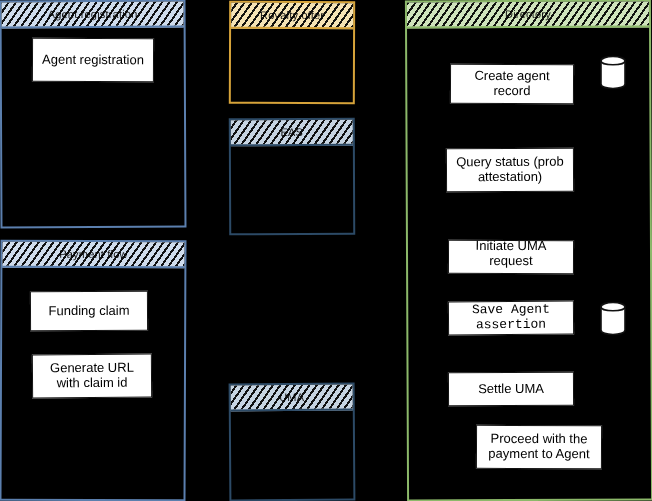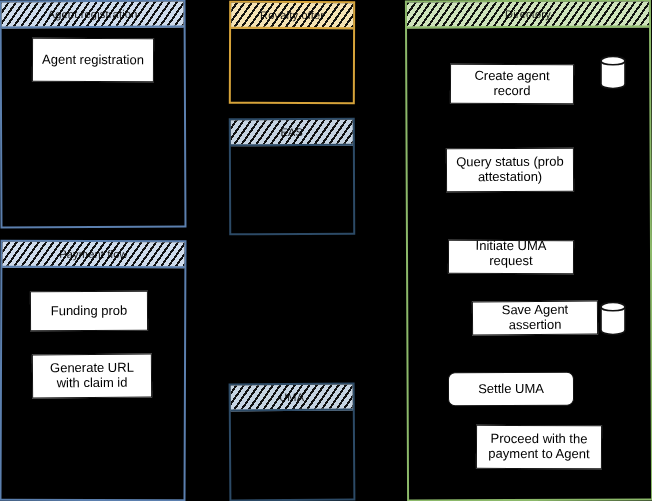--- a/index.html
+++ b/index.html
@@ -74,21 +74,21 @@
 
   <div class="lane blue sk2" style="left:0px;top:240px;width:186px;height:261px;">
     <div class="lane-head">
       <span class="lbl">Payment flow</span>
       <span class="hatch"></span>
     </div>
     <div class="lane-body"></div>
   </div>
 
   <div class="card sk1" style="left:30px;top:291px;width:118px;height:40px;">
-    <span>Funding prob</span>
+    <span>Funding claim</span>
   </div>
 
   <div class="card sk3" style="left:32px;top:354px;width:120px;height:44px;align-items:center;">
     <span>Generate URL with claim id</span>
   </div>
 
   <div class="lane gold sk2" style="left:229px;top:1px;width:126px;height:103px;">
     <div class="lane-head">
       <span class="lbl">Royalty offer</span>
       <span class="hatch"></span>
@@ -132,32 +132,32 @@
   </div>
 
   <div class="card sk1" style="left:446px;top:148px;width:128px;height:44px;">
     <span>Query status (prob attestation)</span>
   </div>
 
   <div class="card sk2" style="left:448px;top:240px;width:126px;height:34px;align-items:flex-end;">
     <span>Initiate UMA request</span>
   </div>
 
-  <div class="card sk3" style="left:472px;top:301px;width:126px;height:34px;">
+  <div class="card sk3" style="left:448px;top:301px;width:126px;height:34px;font-family:Liberation Mono, monospace;">
     <span>Save Agent assertion</span>
   </div>
 
   <div class="db" style="left:596px;top:296px;">
     <svg viewBox="0 0 34 46" xmlns="http://www.w3.org/2000/svg">
       <path d="M5 11 C5 5, 29 5, 29 11 L29 34 C29 40, 5 40, 5 34 Z" fill="#fff" stroke="#111" stroke-width="1.6"></path>
       <path d="M5 11 C5 16, 29 16, 29 11" fill="none" stroke="#111" stroke-width="1.6"></path>
     </svg>
   </div>
 
-  <div class="card sk1" style="left:448px;top:372px;width:126px;height:34px;border-radius:7px;">
+  <div class="card sk1" style="left:448px;top:372px;width:126px;height:34px;">
     <span>Settle UMA</span>
   </div>
 
   <div class="card sk2" style="left:448px;top:425px;width:126px;height:44px;margin-left:28px;">
     <span>Proceed with the payment to Agent</span>
   </div>
 
 </div>
 
 </body></html>

